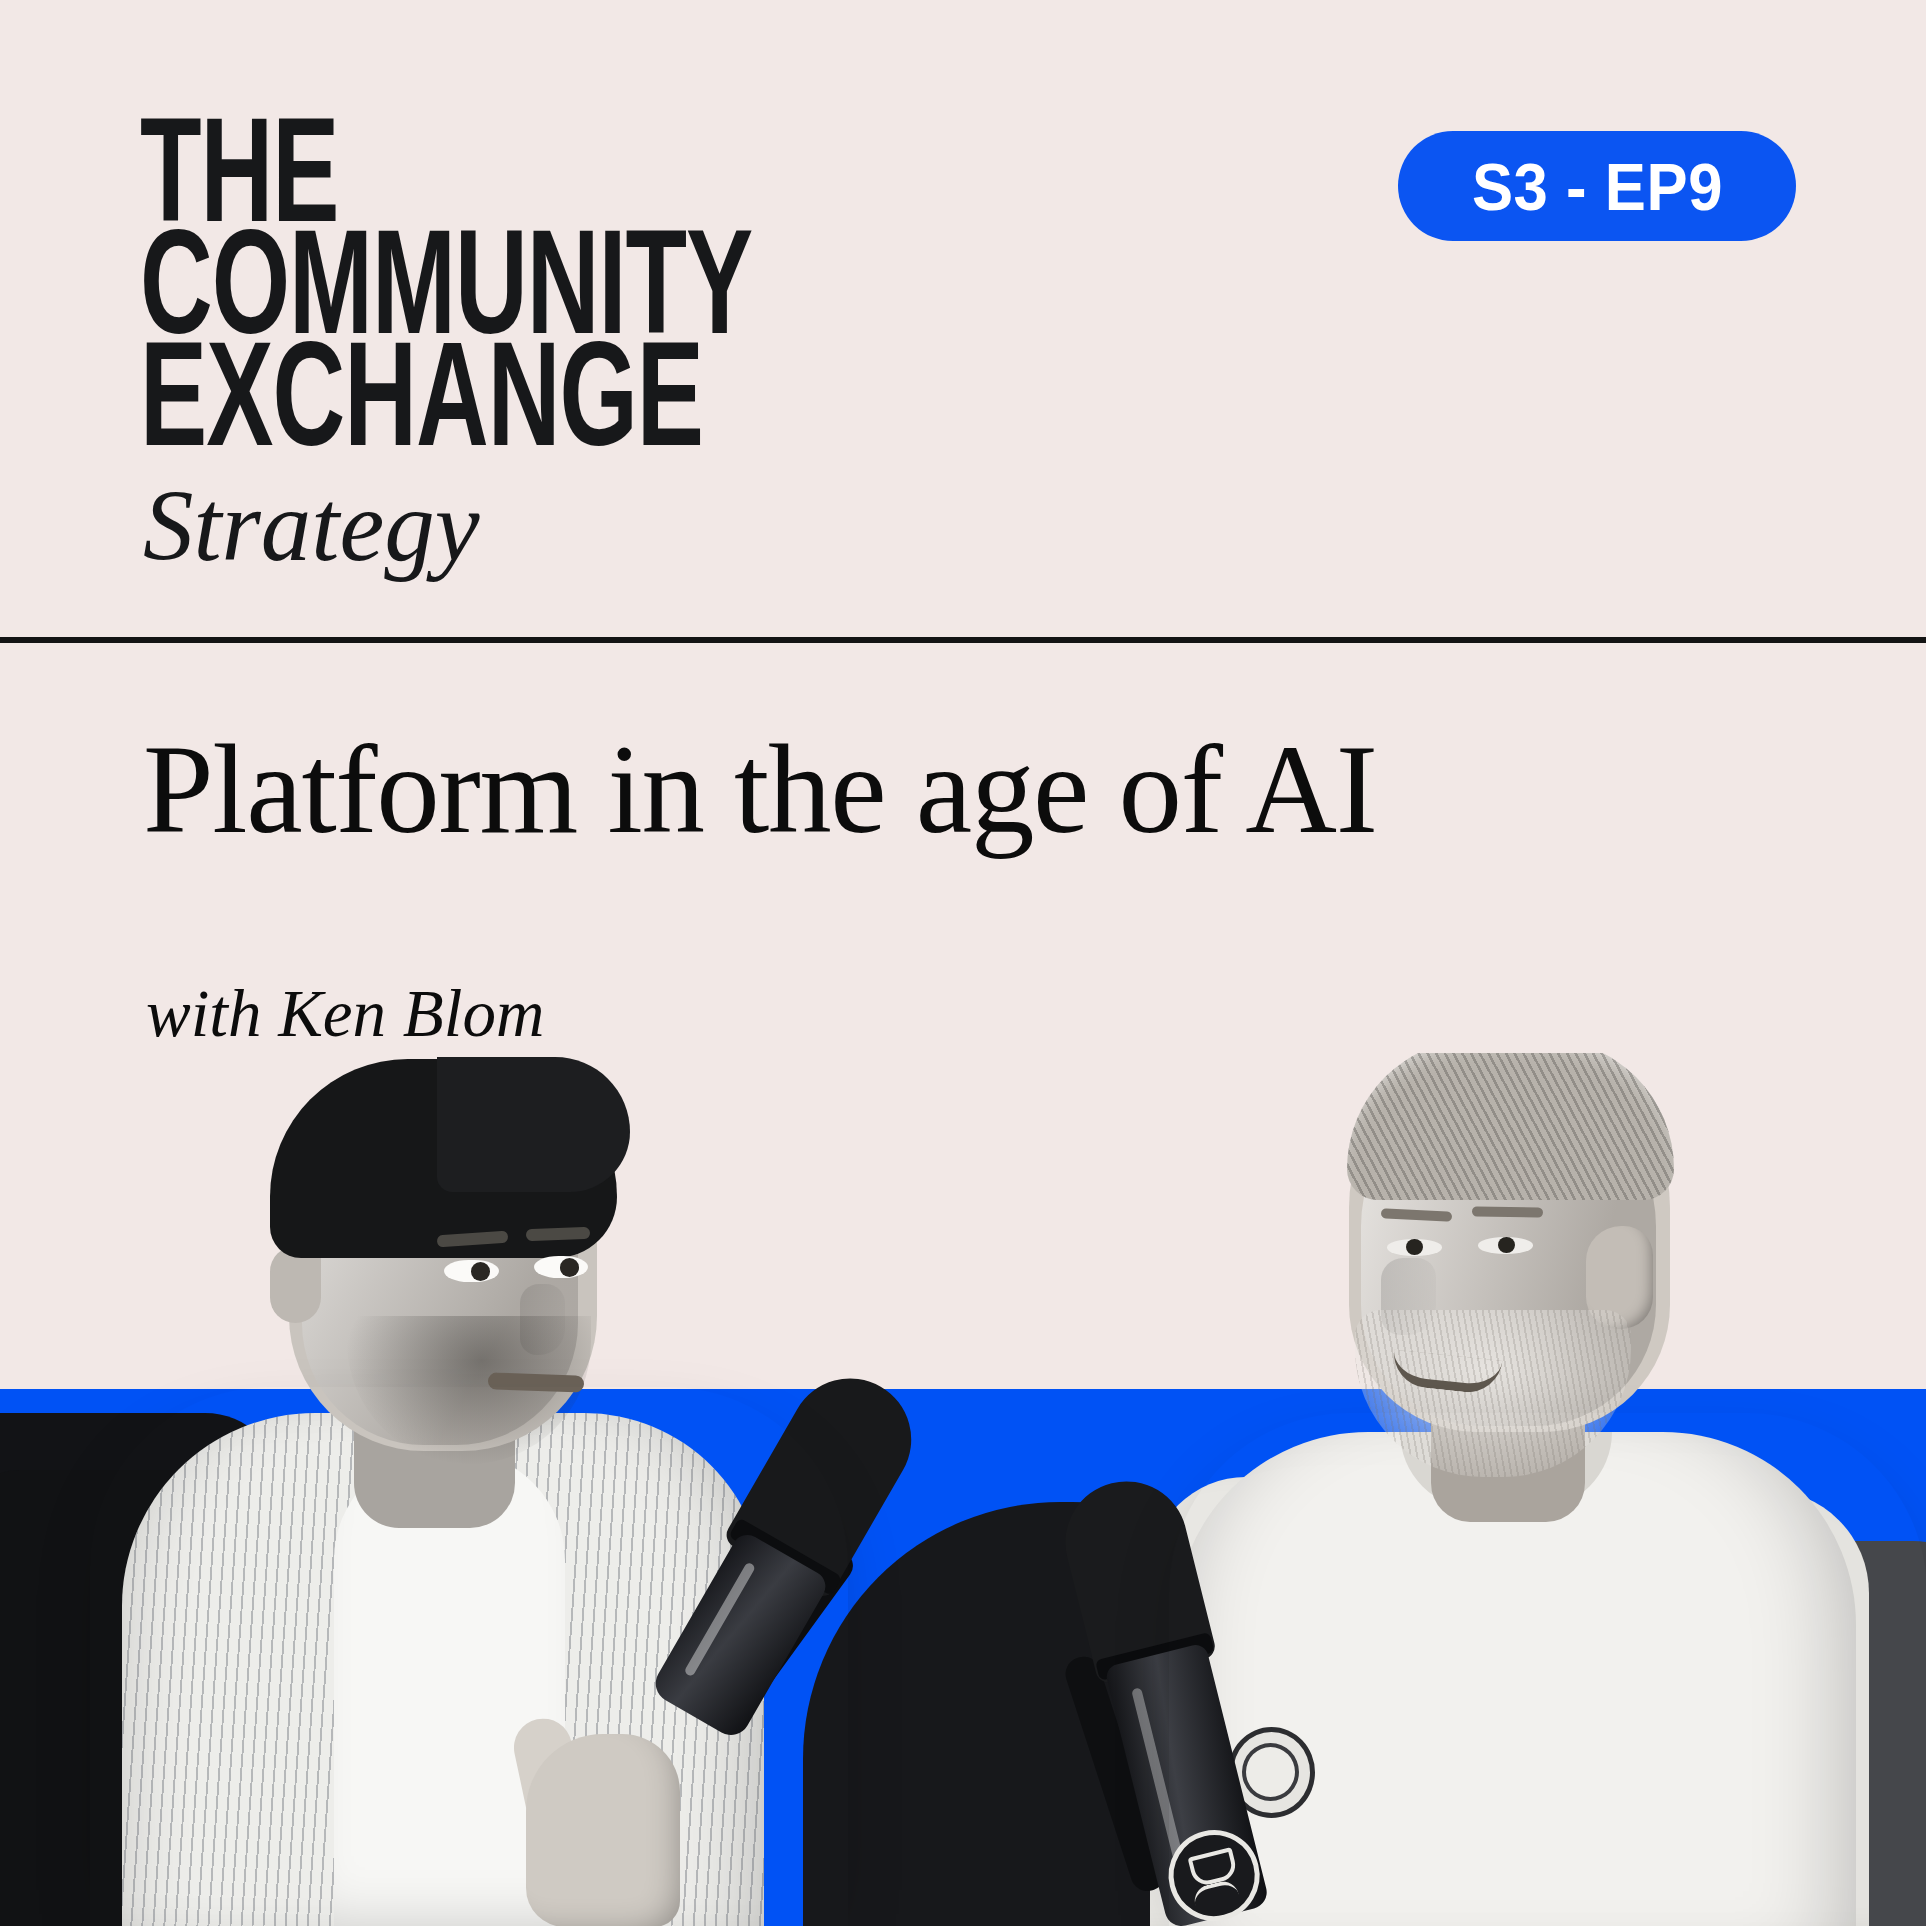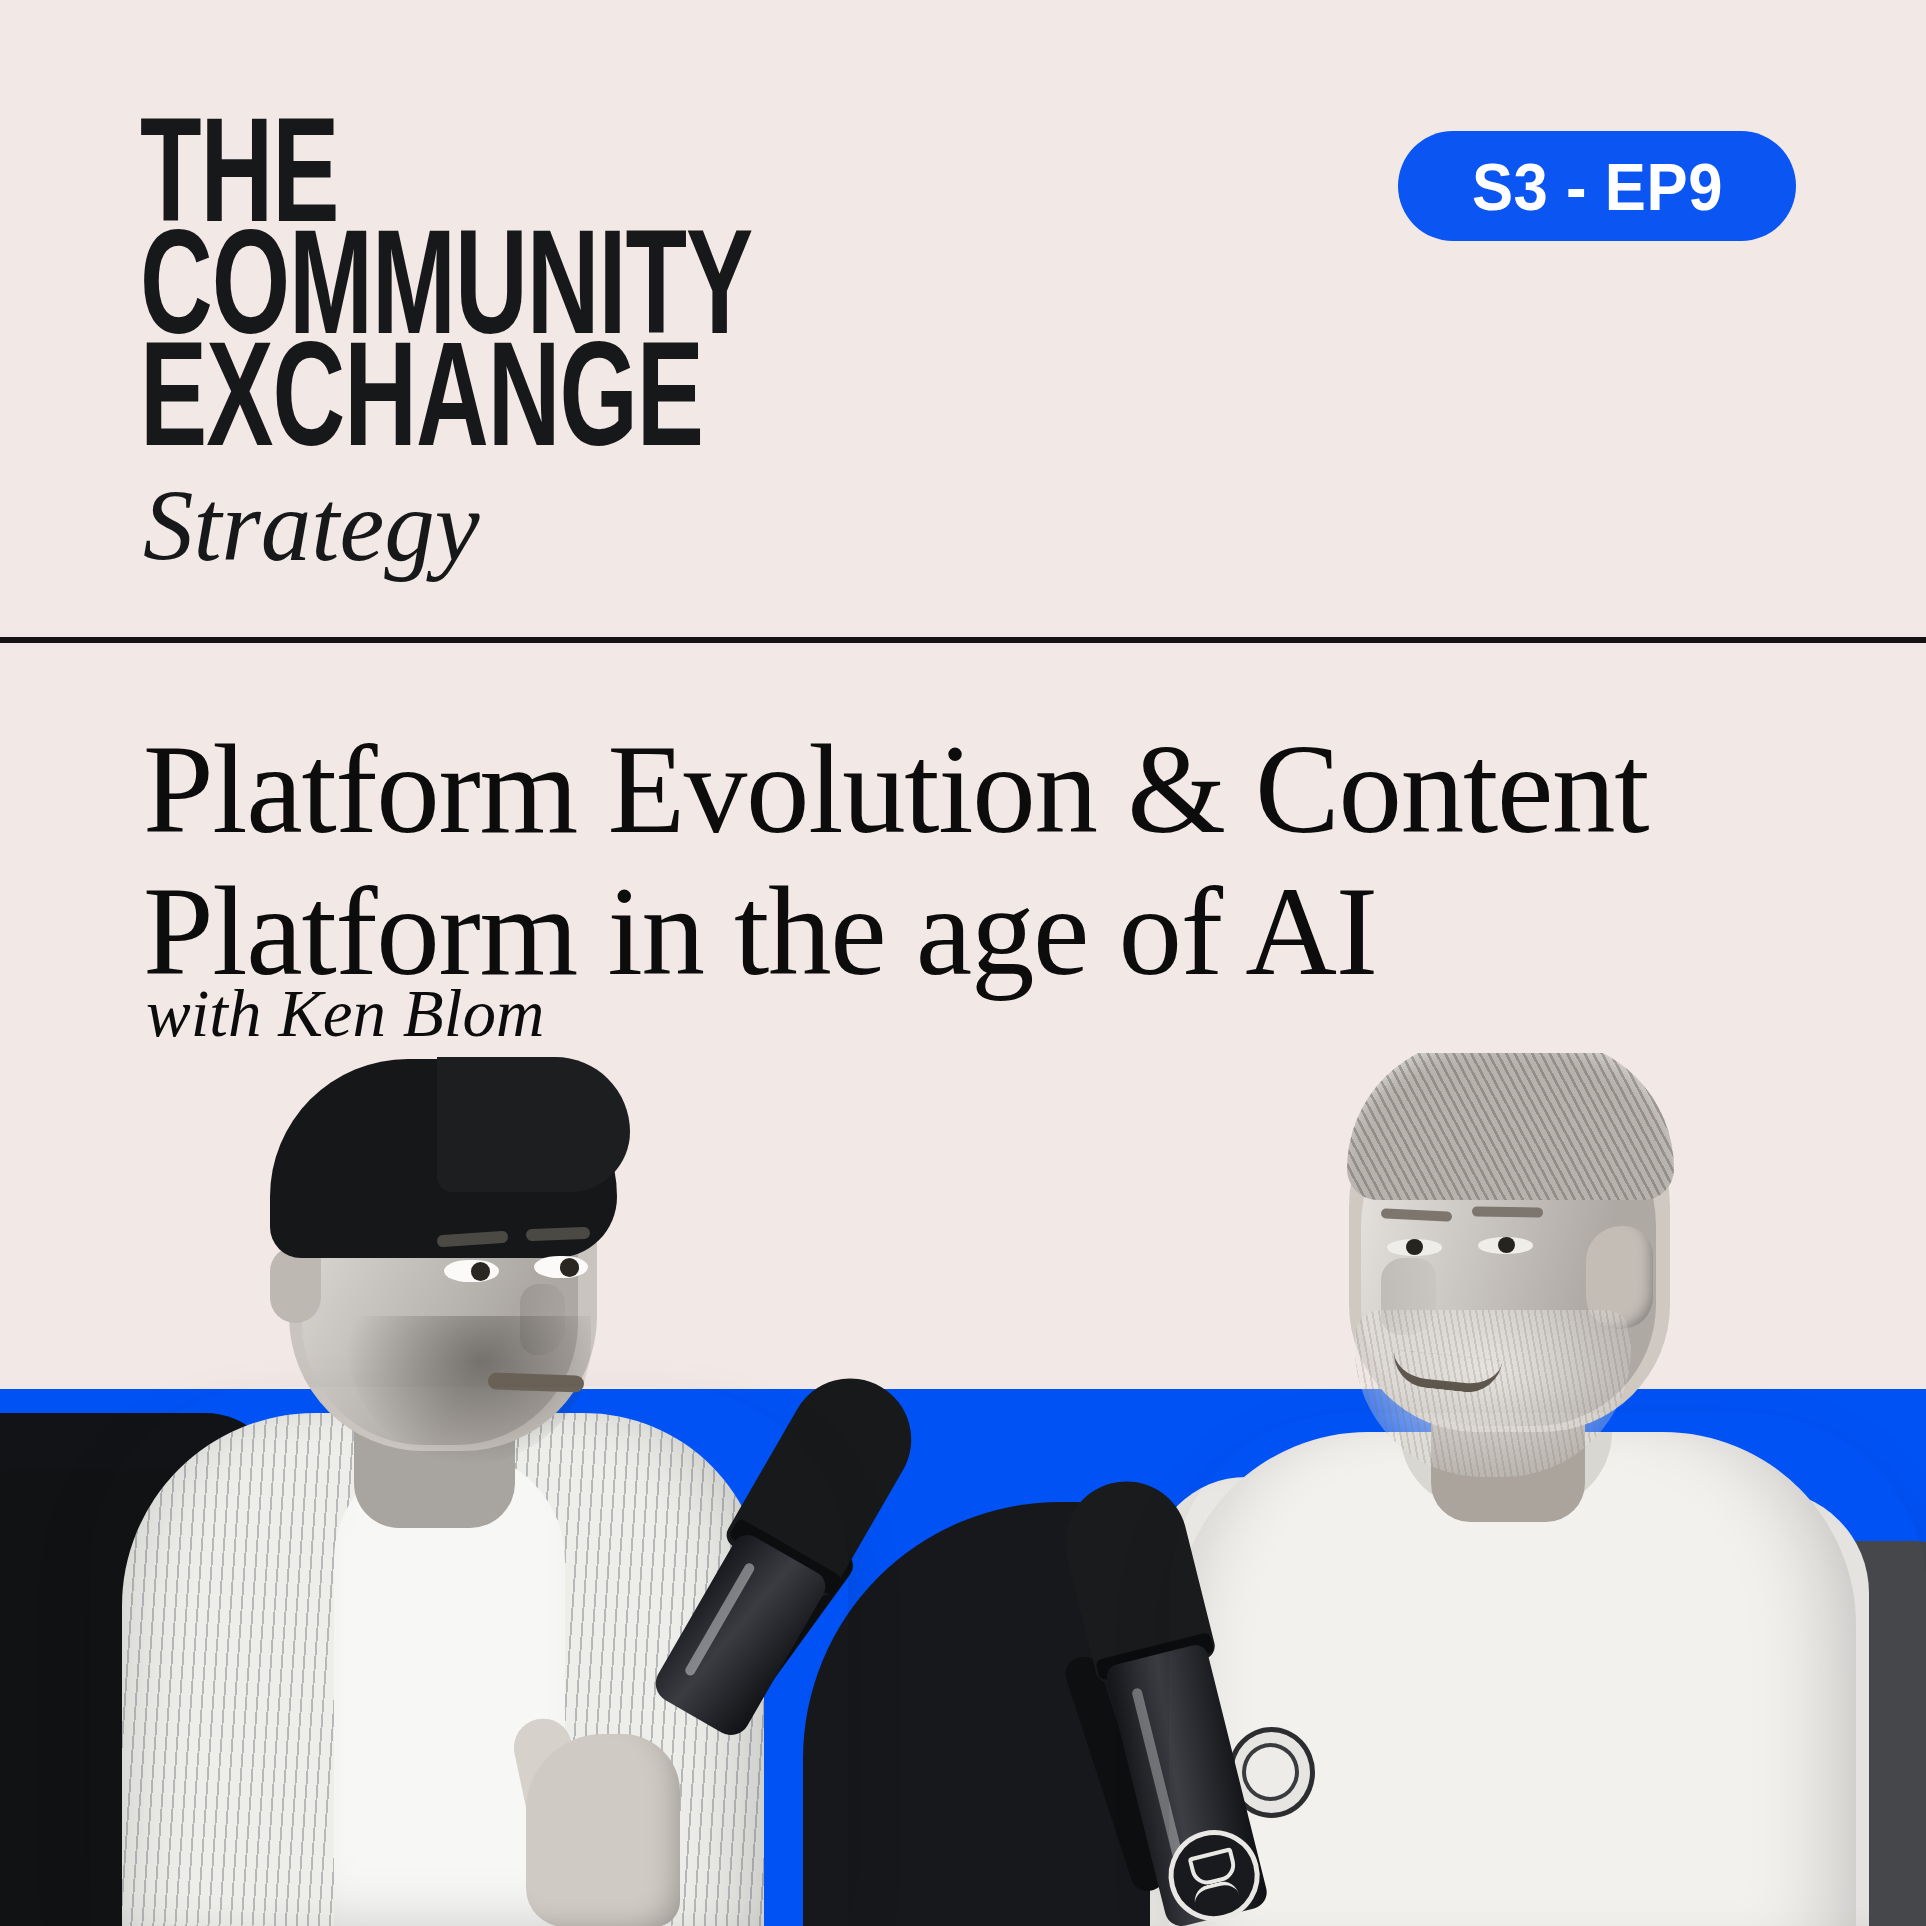--- a/index.html
+++ b/index.html
@@ -469,21 +469,20 @@
   </div>
   <div class="logo-podcast">Strategy</div>
 
   <div class="badge">
     <span class="badge-label">S3 - EP9</span>
   </div>
 
   <div class="divider"></div>
 
   <div class="title">
-    <div class="title-line">Platform Evolution &amp; Content</div>
     <div class="title-line">Platform in the age of AI</div>
   </div>
   <div class="subtitle">with Ken Blom</div>
 
   <div class="photo-layer">
 
     <div class="couch-back-left"></div>
     <div class="couch-left"></div>
     <div class="couch-mid"></div>
     <div class="couch-right"></div>

